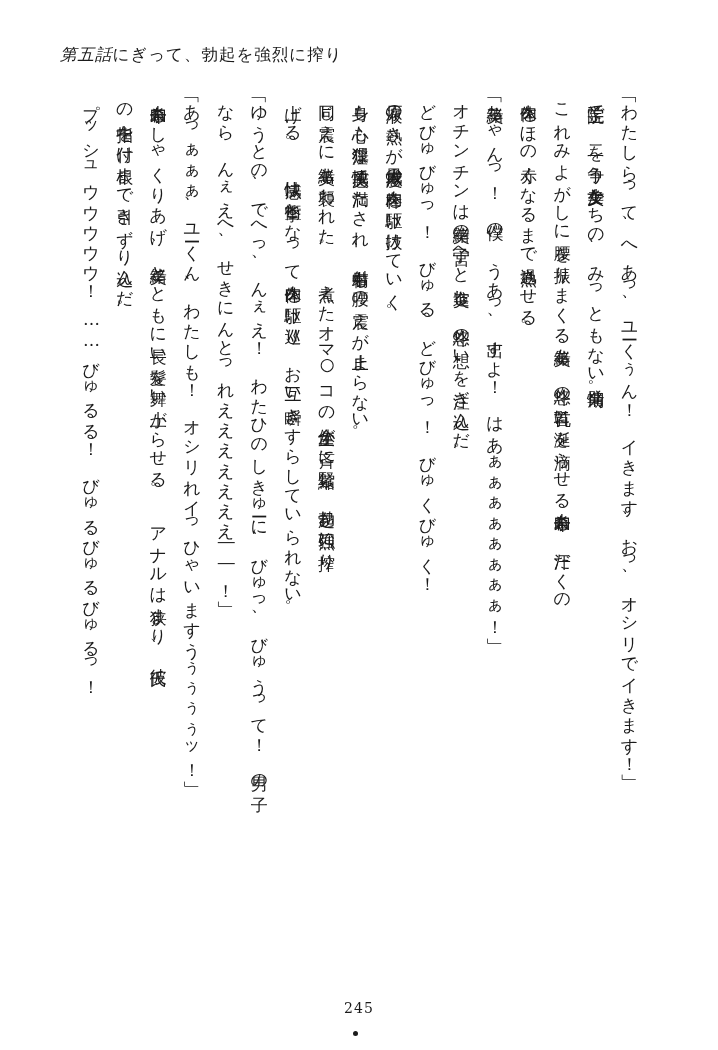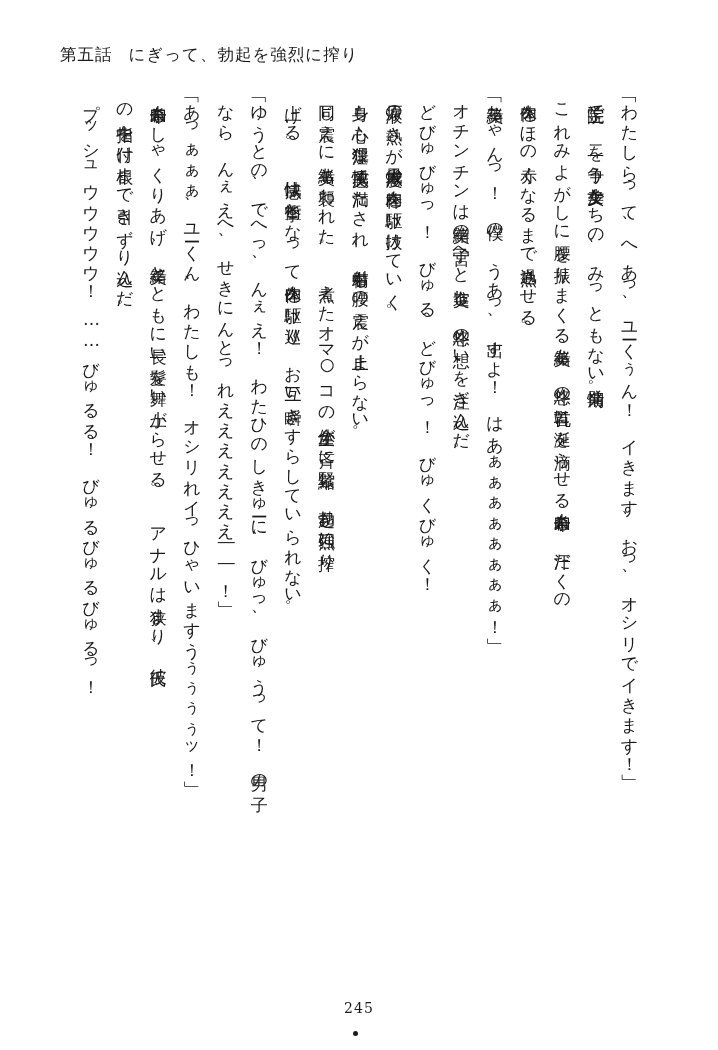--- a/index.html
+++ b/index.html
@@ -28,21 +28,21 @@
     top: 44px;
     left: 60px;
     right: 80px;
     font-size: 16.5px;
     letter-spacing: 0.06em;
     white-space: nowrap;
     color: #1b1b1b;
     font-weight: 400;
   }
   #chapter-header .chapter-no {
-    margin-right: 16px;
+    font-style: italic;
   }
   
   #body-text {
     position: absolute;
     top: 92px;
     left: 62px;
     right: 72px;
     height: 880px;
     writing-mode: vertical-rl;
     -webkit-writing-mode: vertical-rl;

